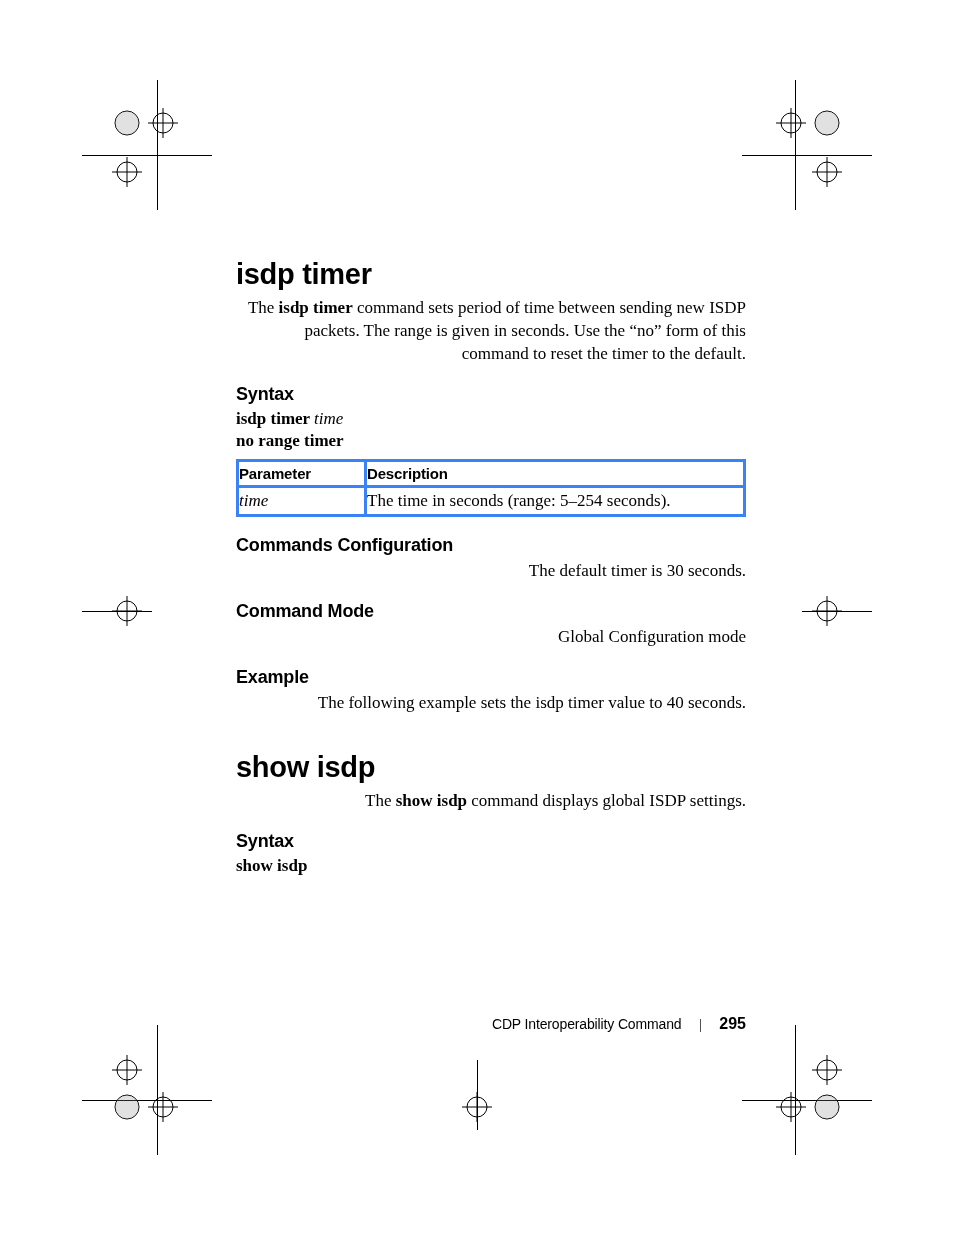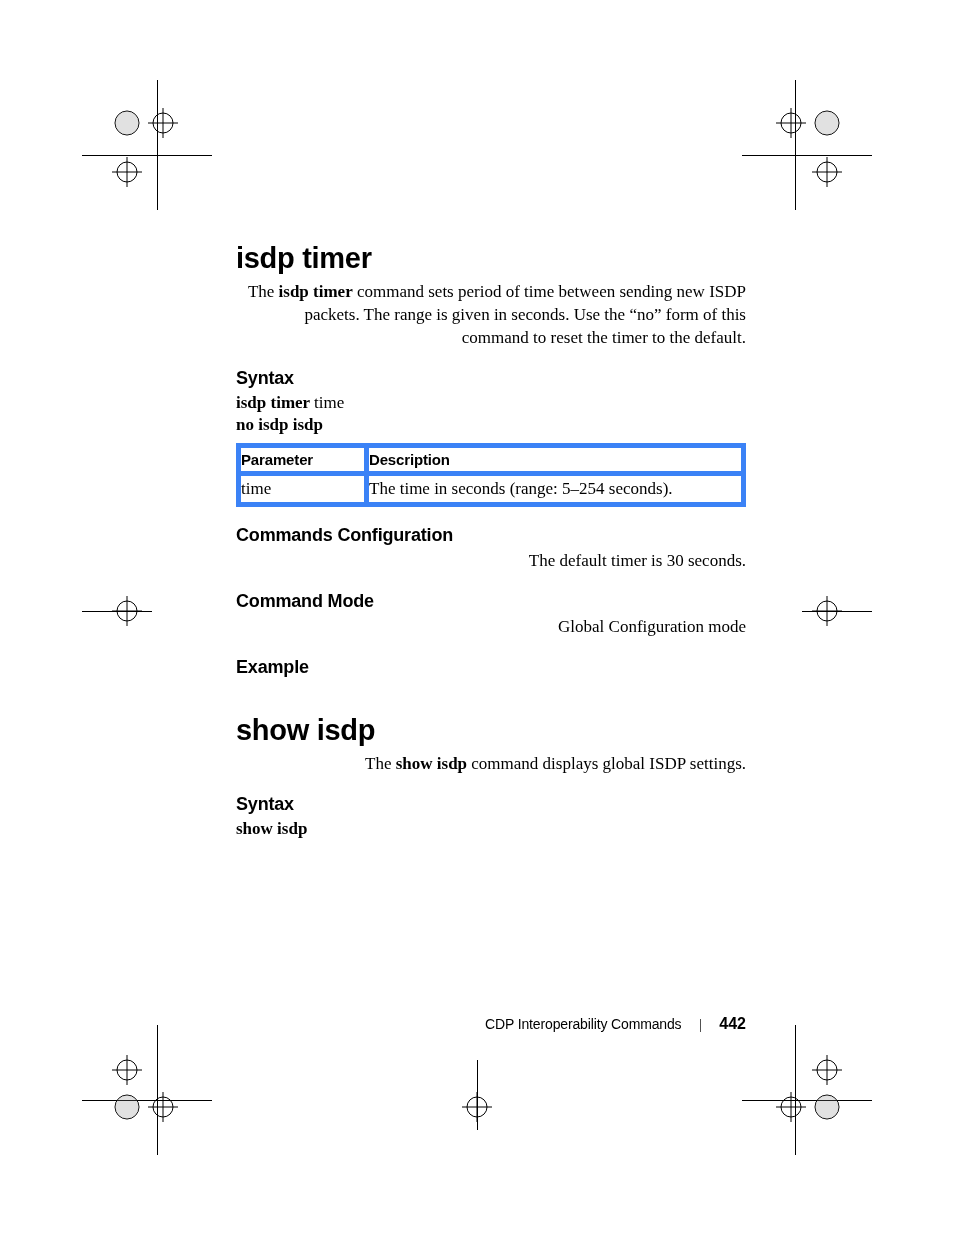--- a/index.html
+++ b/index.html
@@ -8,21 +8,21 @@
     width: 954px;
     height: 1235px;
     background: #fff;
     font-family: Georgia, "Times New Roman", serif;
     color: #000;
     position: relative;
   }
   .page {
     position: absolute;
     left: 236px;
-    top: 242px;
+    top: 258px;
     width: 510px;
   }
   h1.cmd-title {
     font-family: "Helvetica Neue", Helvetica, Arial, sans-serif;
     font-weight: 700;
     font-size: 29px;
     margin: 0 0 6px 0;
     letter-spacing: -0.01em;
   }
   p.body {
@@ -37,36 +37,36 @@
     font-size: 18px;
     margin: 18px 0 4px 0;
     letter-spacing: -0.01em;
   }
   .syntax-line {
     font-family: Georgia, "Times New Roman", serif;
     font-size: 17px;
     margin: 2px 0;
   }
   .bold { font-weight: 700; }
-  .ital { }
+  .ital { font-style: italic; }
   table.param {
     border-collapse: collapse;
     width: 100%;
     margin: 8px 0 4px 0;
     font-size: 17px;
   }
   table.param th {
     font-family: "Helvetica Neue", Helvetica, Arial, sans-serif;
     font-weight: 700;
     font-size: 15px;
     text-align: left;
     letter-spacing: -0.01em;
   }
   table.param th, table.param td {
-    border: 5px solid #3b82f6;
+    border: 3px solid #3b82f6;
     padding: 3px 0;
     vertical-align: top;
   }
   table.param col.c1 { width: 128px; }
   .footer {
     position: absolute;
     left: 236px;
     top: 1015px;
     width: 510px;
     text-align: right;
@@ -109,21 +109,21 @@
   <h1 class="cmd-title">isdp timer</h1>
   <p class="body">
     <span>The </span><span class="bold">isdp timer</span><span> command sets period of time between sending new ISDP packets. The range is given in seconds. Use the “no” form of this command to reset the timer to the default.</span>
   </p>
 
   <h2 class="sub">Syntax</h2>
   <div class="syntax-line">
     <span class="bold">isdp timer </span><span class="ital">time</span>
   </div>
   <div class="syntax-line">
-    <span class="bold">no isdp isdp</span>
+    <span class="bold">no range timer</span>
   </div>
 
   <table class="param">
     <colgroup>
         <col class="c1">
         <col>
       </colgroup>
     <tbody>
         <tr>
       <th>Parameter</th>
@@ -137,37 +137,38 @@
     </table>
 
   <h2 class="sub">Commands Configuration</h2>
   <p class="body">The default timer is 30 seconds.</p>
 
   <h2 class="sub">Command Mode</h2>
   <p class="body">Global Configuration mode</p>
 
 
   <h2 class="sub">Example</h2>
+  <p class="body">The following example sets the isdp timer value to 40 seconds.</p>
 
   <h1 class="cmd-title" style="margin-top:36px;">show isdp</h1>
   <p class="body">
     <span>The </span><span class="bold">show isdp</span><span> command displays global ISDP settings.</span>
   </p>
 
   <h2 class="sub">Syntax</h2>
   <div class="syntax-line">
     <span class="bold">show isdp</span>
   </div>
 
 </div>
 
 <div class="footer">
-  <span class="sect">CDP Interoperability Commands</span>
+  <span class="sect">CDP Interoperability Command</span>
   <span class="sep">|</span>
-  <span class="pn">442</span>
+  <span class="pn">295</span>
 </div>
 
 <div class="vline" style="left:157px; top:80px; width:1px; height:130px;"></div>
 <div class="hline" style="left:82px; top:155px; width:130px; height:1px;"></div>
 
 <div class="vline" style="left:795px; top:80px; width:1px; height:130px;"></div>
 <div class="hline" style="left:742px; top:155px; width:130px; height:1px;"></div>
 
 <div class="vline" style="left:157px; top:1025px; width:1px; height:130px;"></div>
 <div class="hline" style="left:82px; top:1100px; width:130px; height:1px;"></div>

